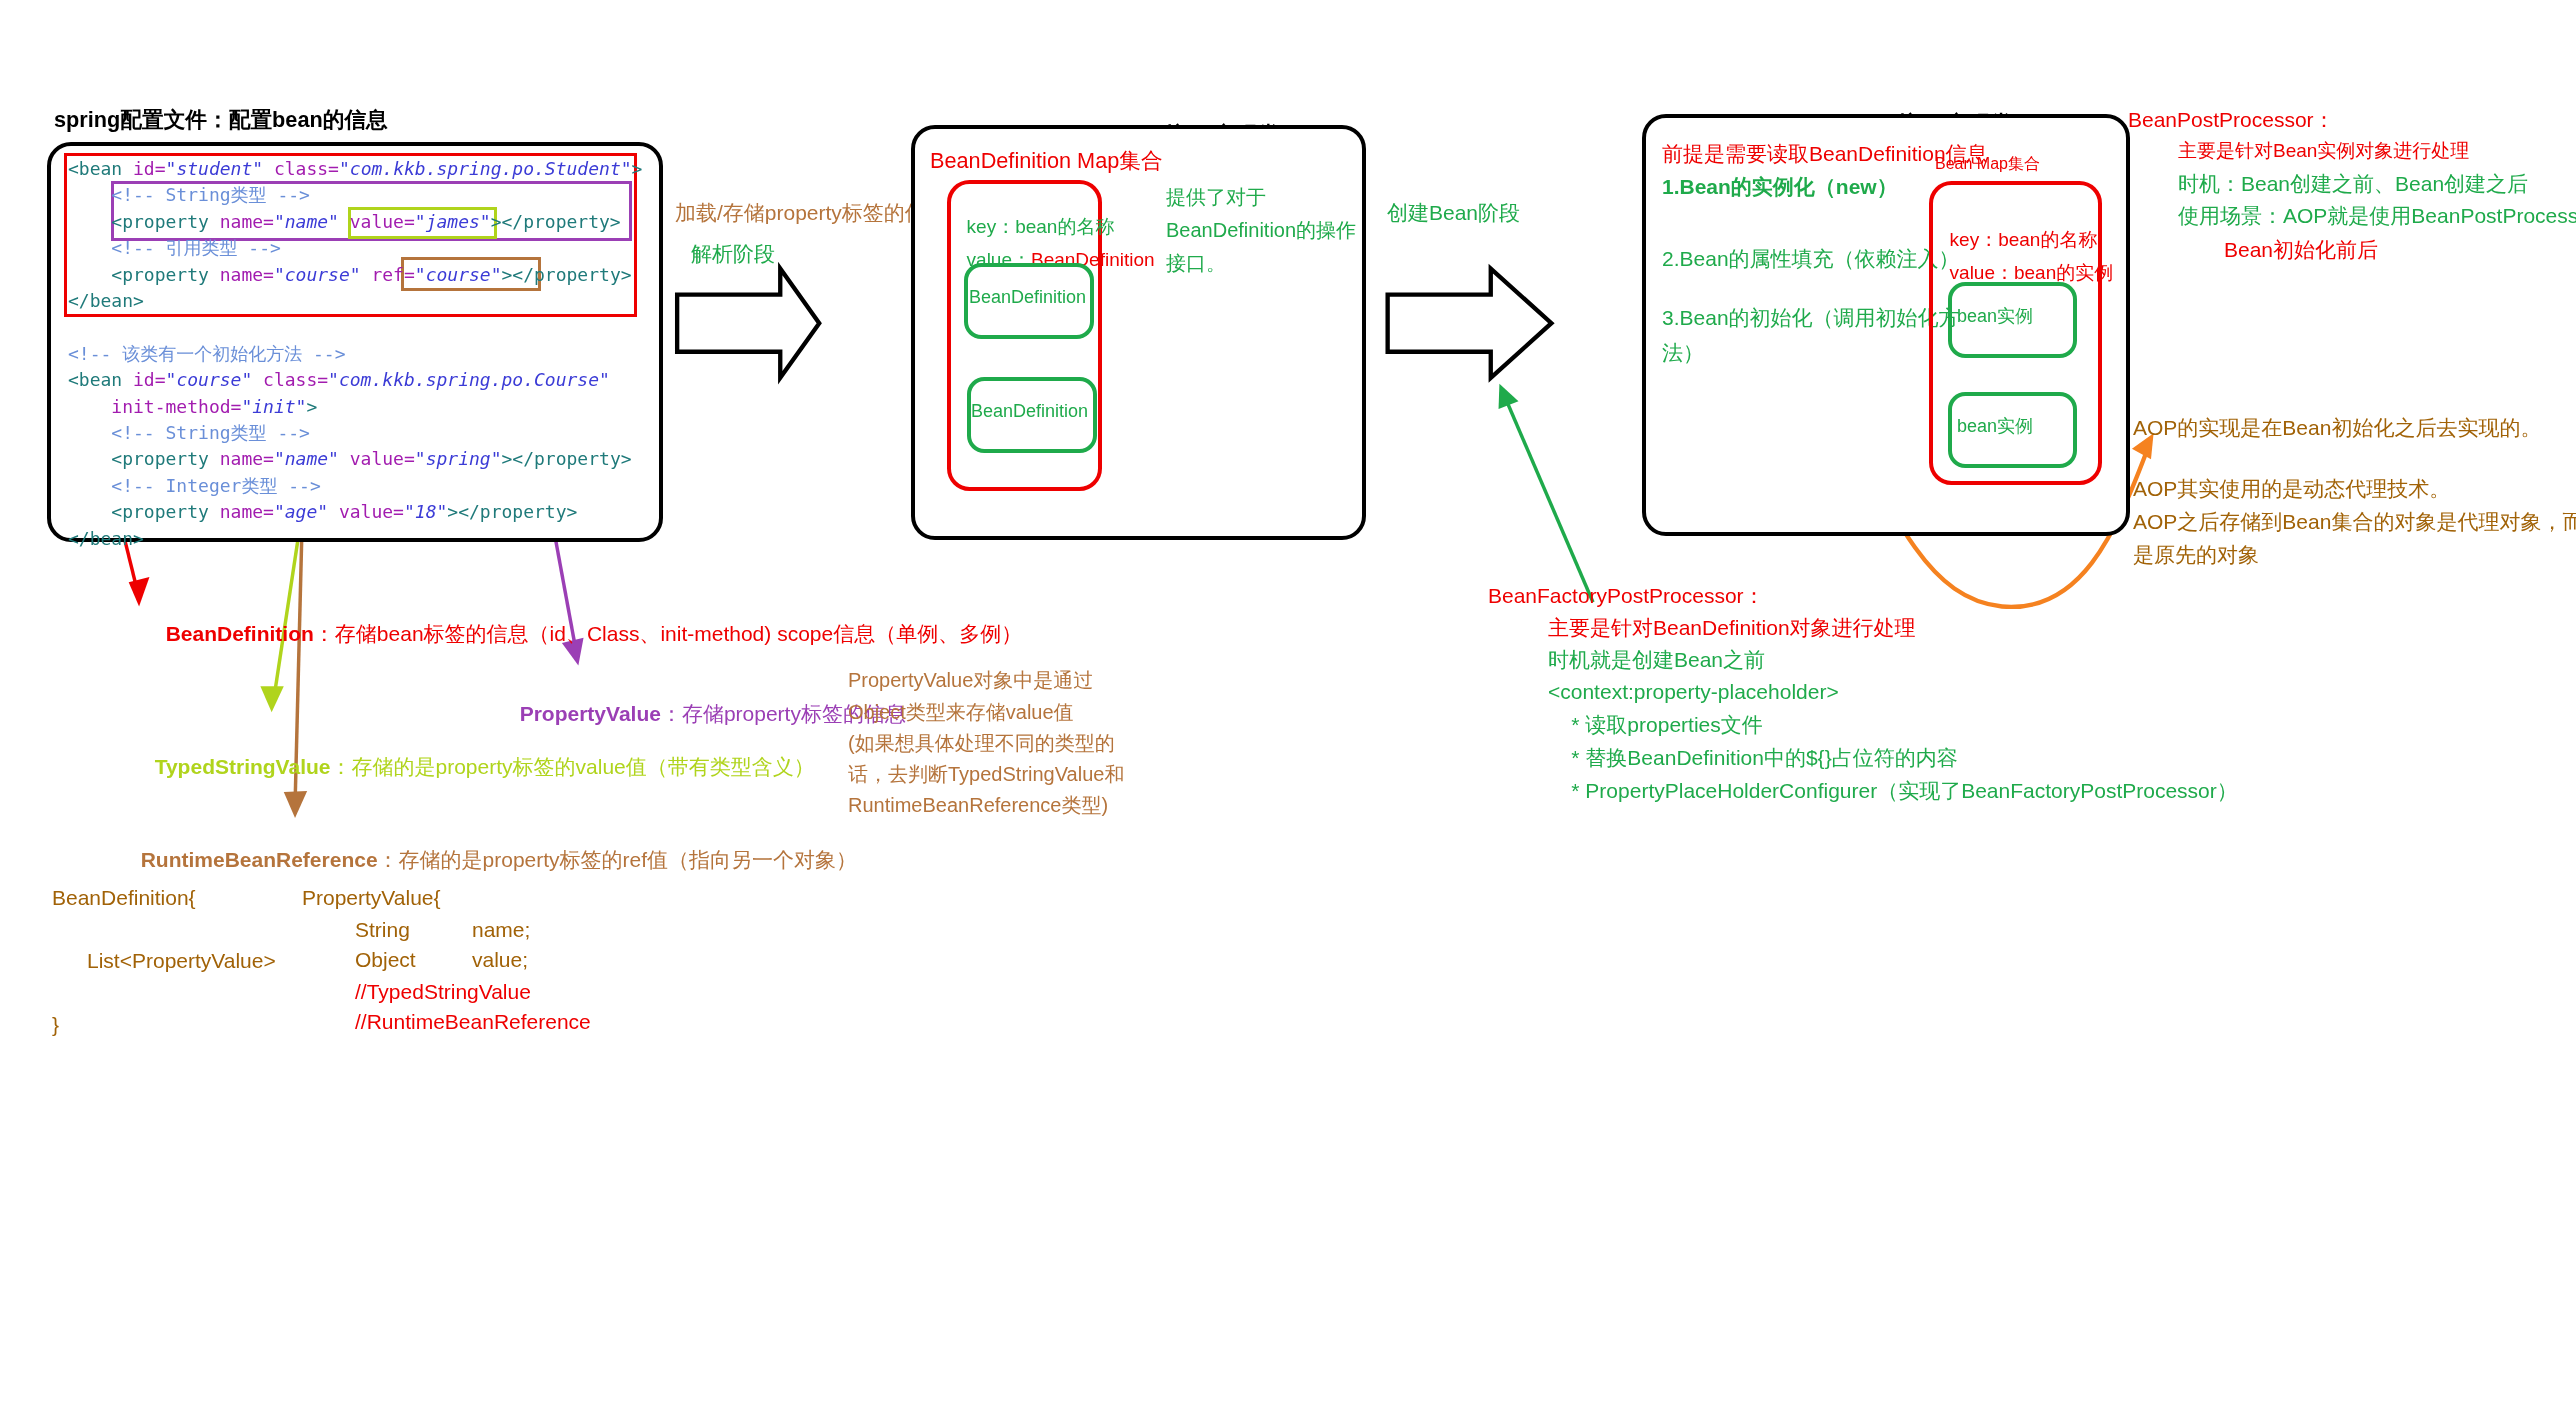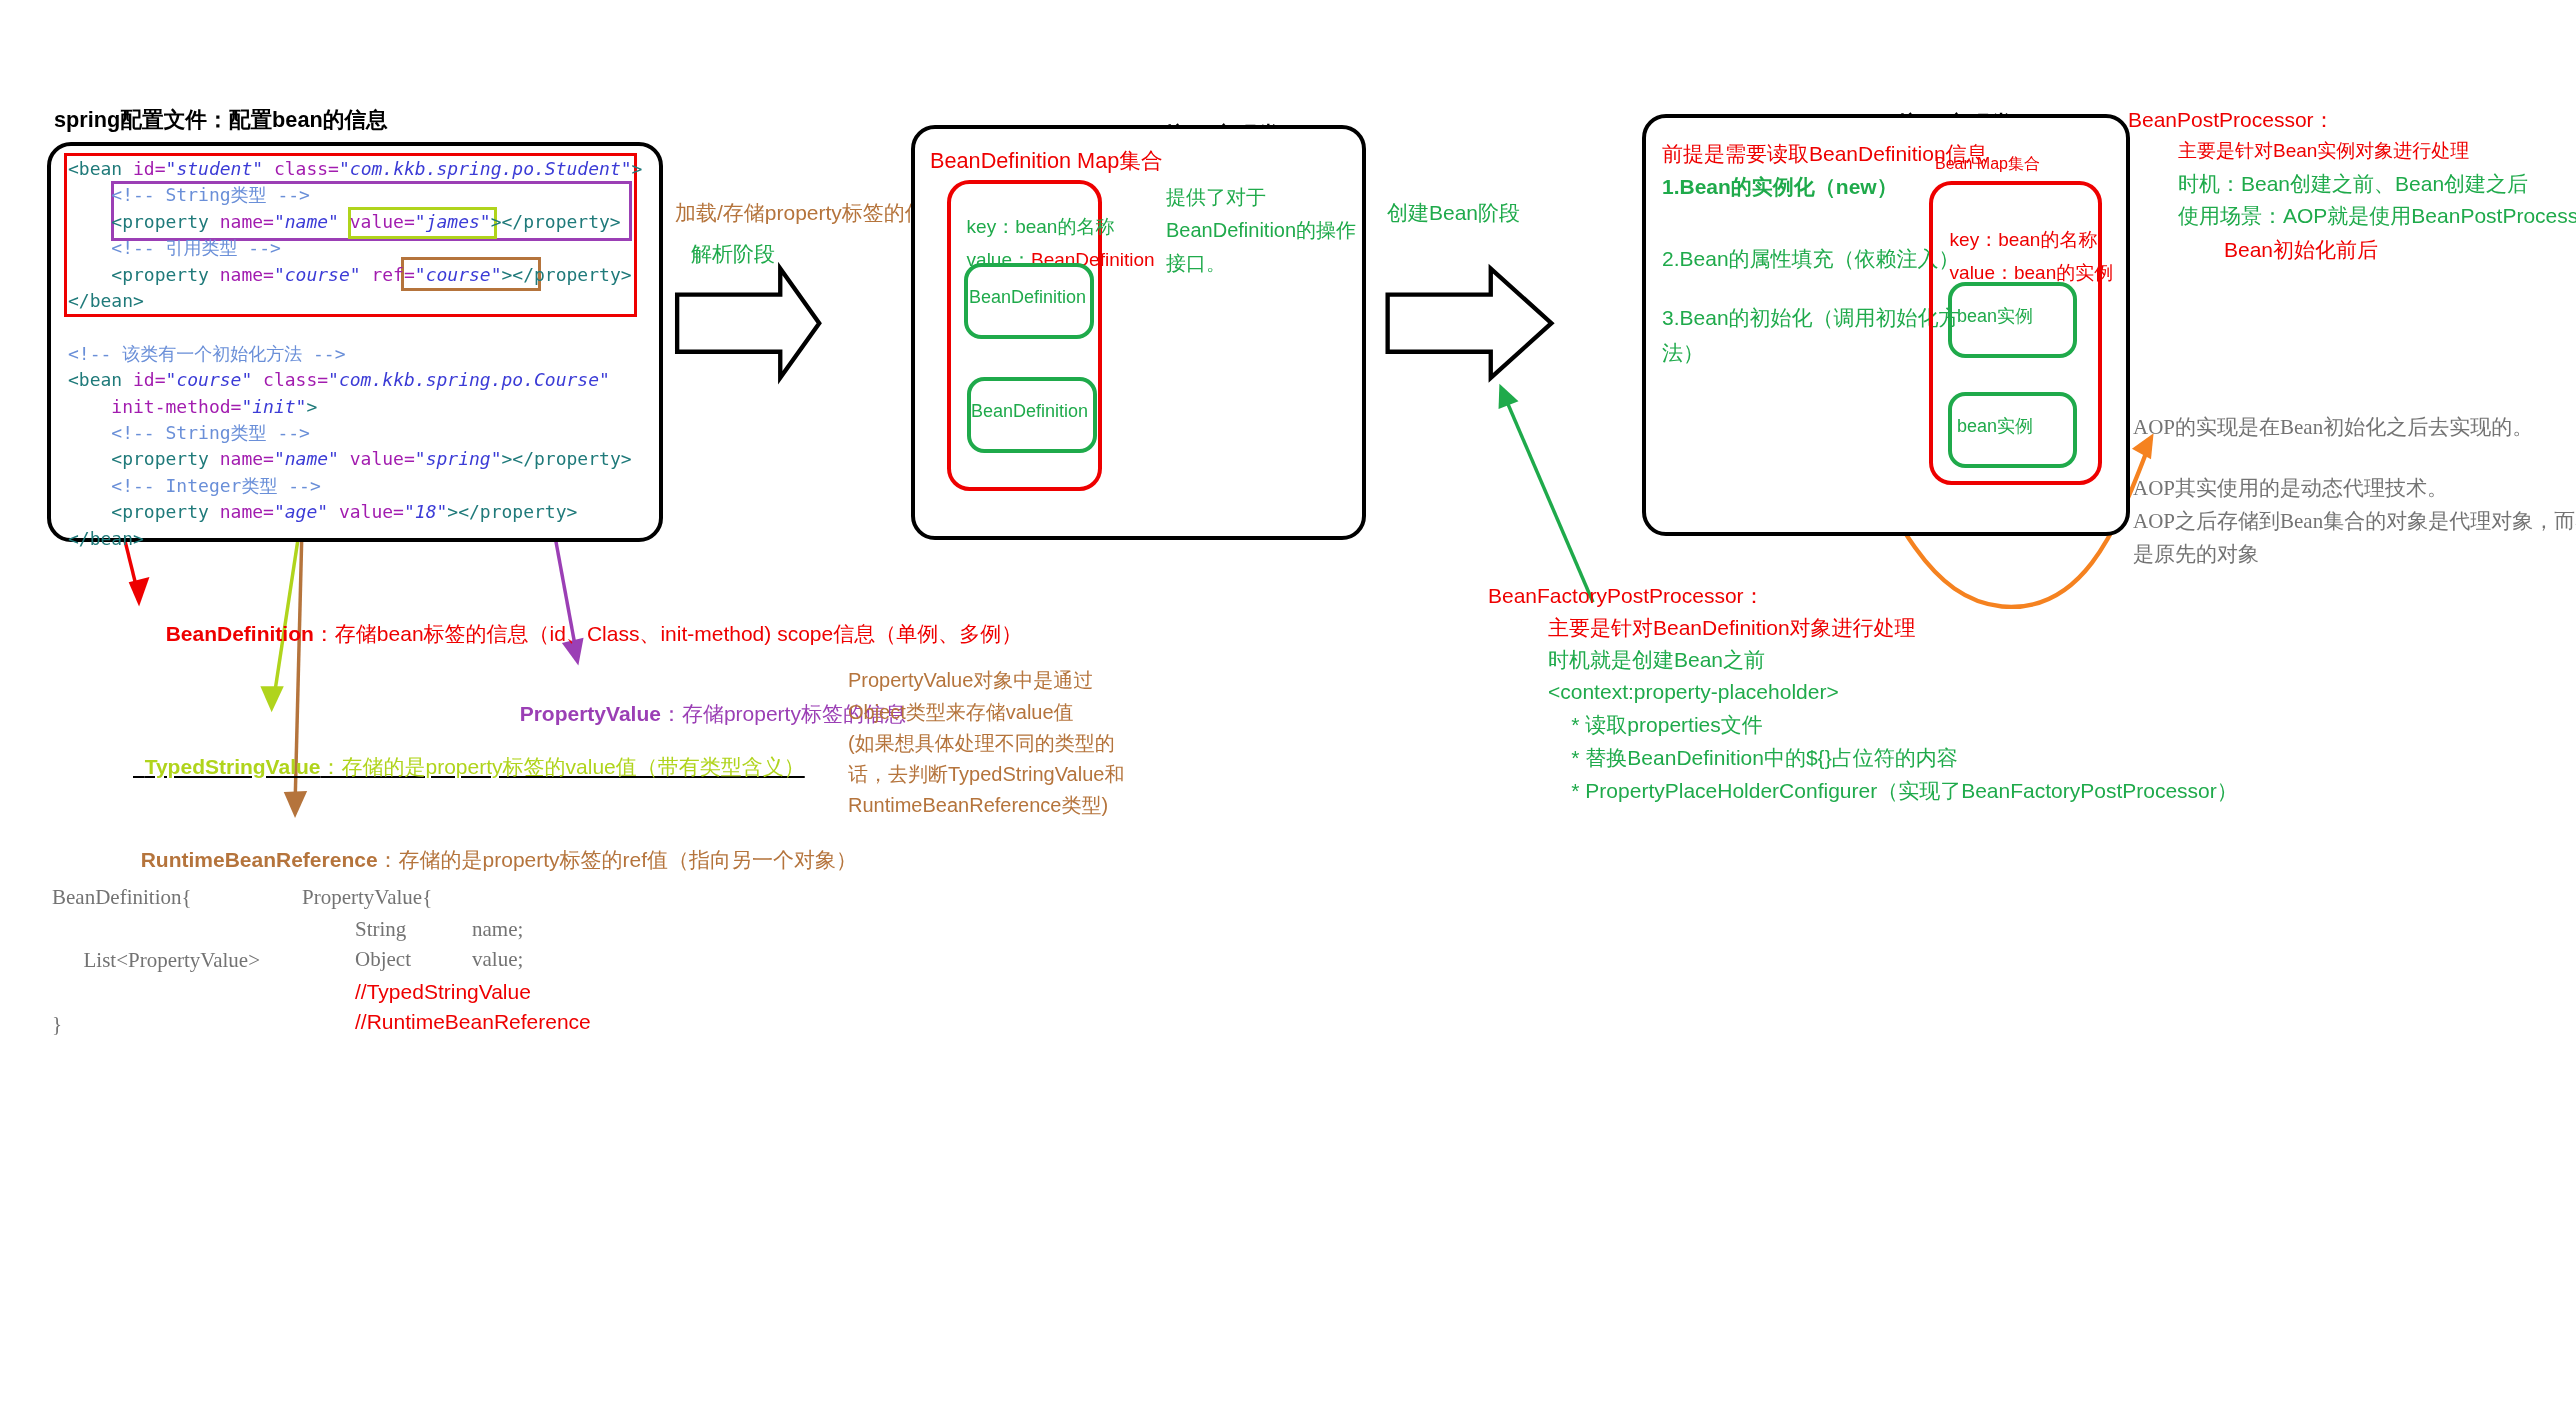--- a/index.html
+++ b/index.html
@@ -15,21 +15,21 @@
   .frame-red-round{position:absolute;border:4.3px solid #ee0000;border-radius:22.5px;background:transparent;}
   .frame-green-round{position:absolute;border:4.3px solid #1faa4b;border-radius:17.3px;background:transparent;}
   .frame-purple{position:absolute;border:3.5px solid #9b3fb5;background:transparent;}
   .frame-olive{position:absolute;border:3.5px solid #b0d41c;background:transparent;}
   .frame-brown{position:absolute;border:3.5px solid #b5743c;background:transparent;}
 
   
   .t{position:absolute;white-space:pre;line-height:1.32;}
   .red{color:#ee0000;}
   .green{color:#1faa4b;}
-  .orange{color:#737373;font-family:Liberation Serif, serif;}
+  .orange{color:#a16207;}
   .purple{color:#9b3fb5;}
   .olive{color:#b0d41c;}
   .brown{color:#b5743c;}
   .black{color:#000000;}
   .b{font-weight:bold;}
 
   .code{position:absolute;white-space:pre;font-family:"DejaVu Sans Mono","Liberation Mono",monospace;
         font-size:18px;line-height:26.4px;letter-spacing:0px;}
   .tag{color:#1f7a7a;}
   .attr{color:#a21caf;}
@@ -156,21 +156,21 @@
 <div class="t green" style="left:1548px;top:777px;font-size:21px;">    * PropertyPlaceHolderConfigurer（实现了BeanFactoryPostProcessor）</div>
 
 <div class="t" style="left:154px;top:592px;font-size:21px;">
   <span class="red b">BeanDefinition</span><span class="red">：存储bean标签的信息（id、Class、init-method) scope信息（单例、多例）</span>
 </div>
 
 <div class="t" style="left:508px;top:672px;font-size:21px;">
   <span class="purple b">PropertyValue</span><span class="purple">：存储property标签的信息</span>
 </div>
 
-<div class="t" style="left:133px;top:725px;font-size:21px;text-decoration:underline;">
+<div class="t" style="left:143px;top:725px;font-size:21px;">
   <span class="olive b">TypedStringValue</span><span class="olive">：存储的是property标签的value值（带有类型含义）</span>
 </div>
 
 <div class="t" style="left:129px;top:818px;font-size:21px;">
   <span class="brown b">RuntimeBeanReference</span><span class="brown">：存储的是property标签的ref值（指向另一个对象）</span>
 </div>
 
 <div class="t brown" style="left:848px;top:667px;font-size:20px;">PropertyValue对象中是通过</div>
 <div class="t brown" style="left:848px;top:699px;font-size:20px;">Object类型来存储value值</div>
 <div class="t brown" style="left:848px;top:730px;font-size:20px;">(如果想具体处理不同的类型的</div>

